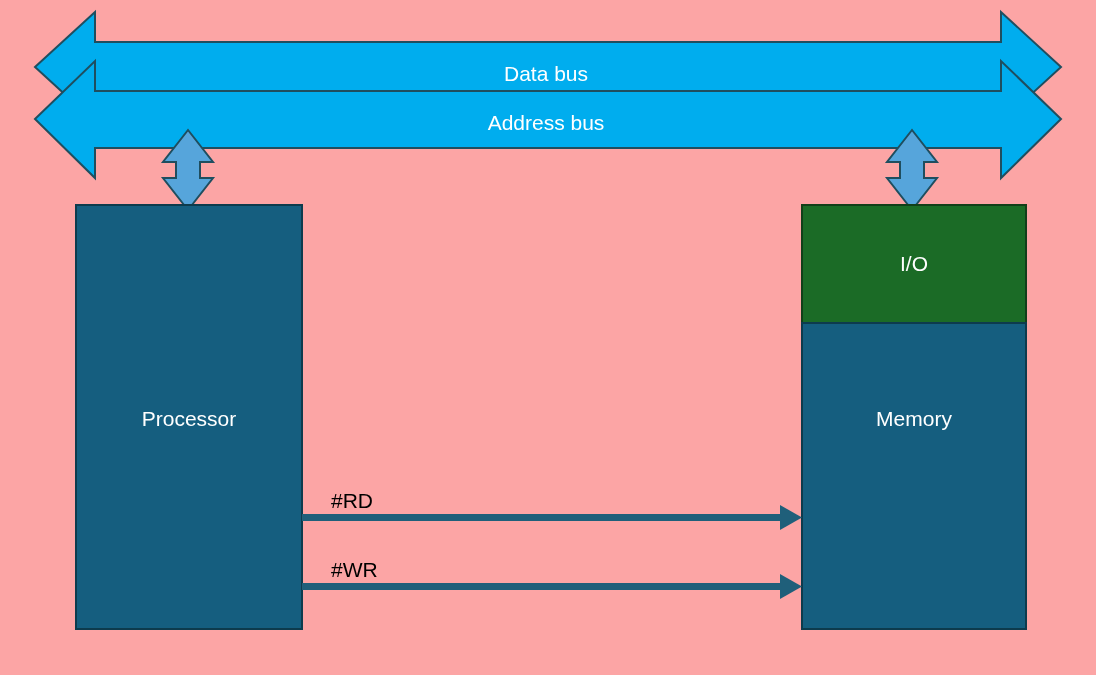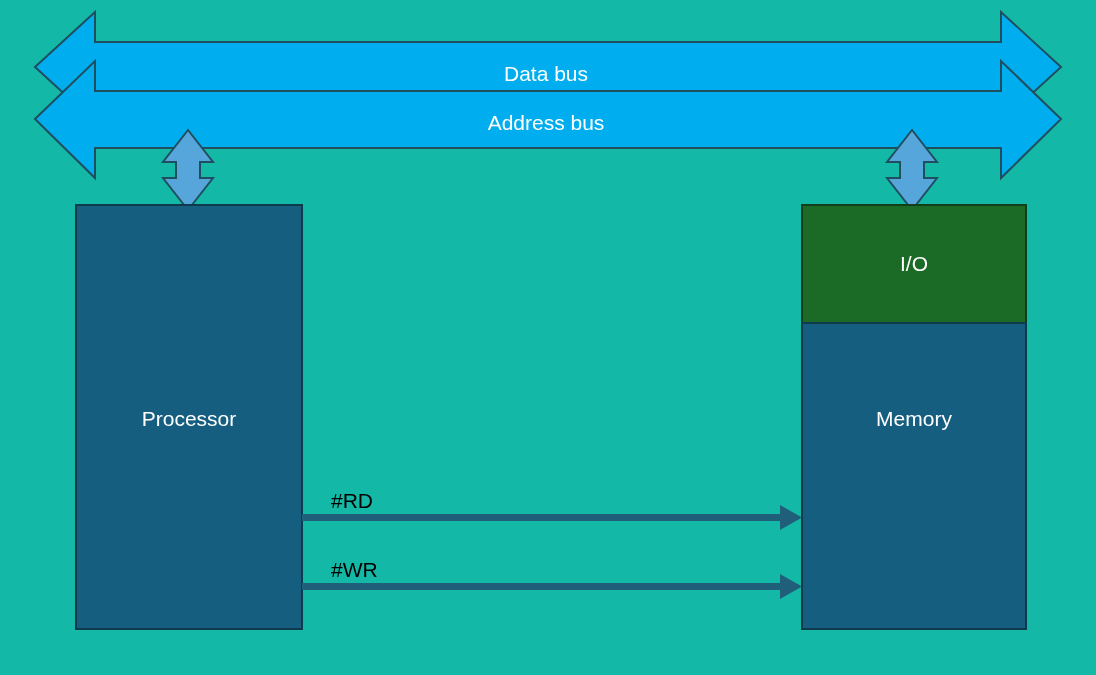--- a/index.html
+++ b/index.html
@@ -8,21 +8,21 @@
     padding: 0;
     background: #ffffff;
   }
   body {
     font-family: "Liberation Sans", sans-serif;
   }
   #canvas {
     position: relative;
     width: 1096px;
     height: 675px;
-    background: #14b8a6;
+    background: #fca5a5;
     overflow: hidden;
   }
   #diagram-svg {
     position: absolute;
     left: 0;
     top: 0;
     width: 1096px;
     height: 675px;
     display: block;
   }

